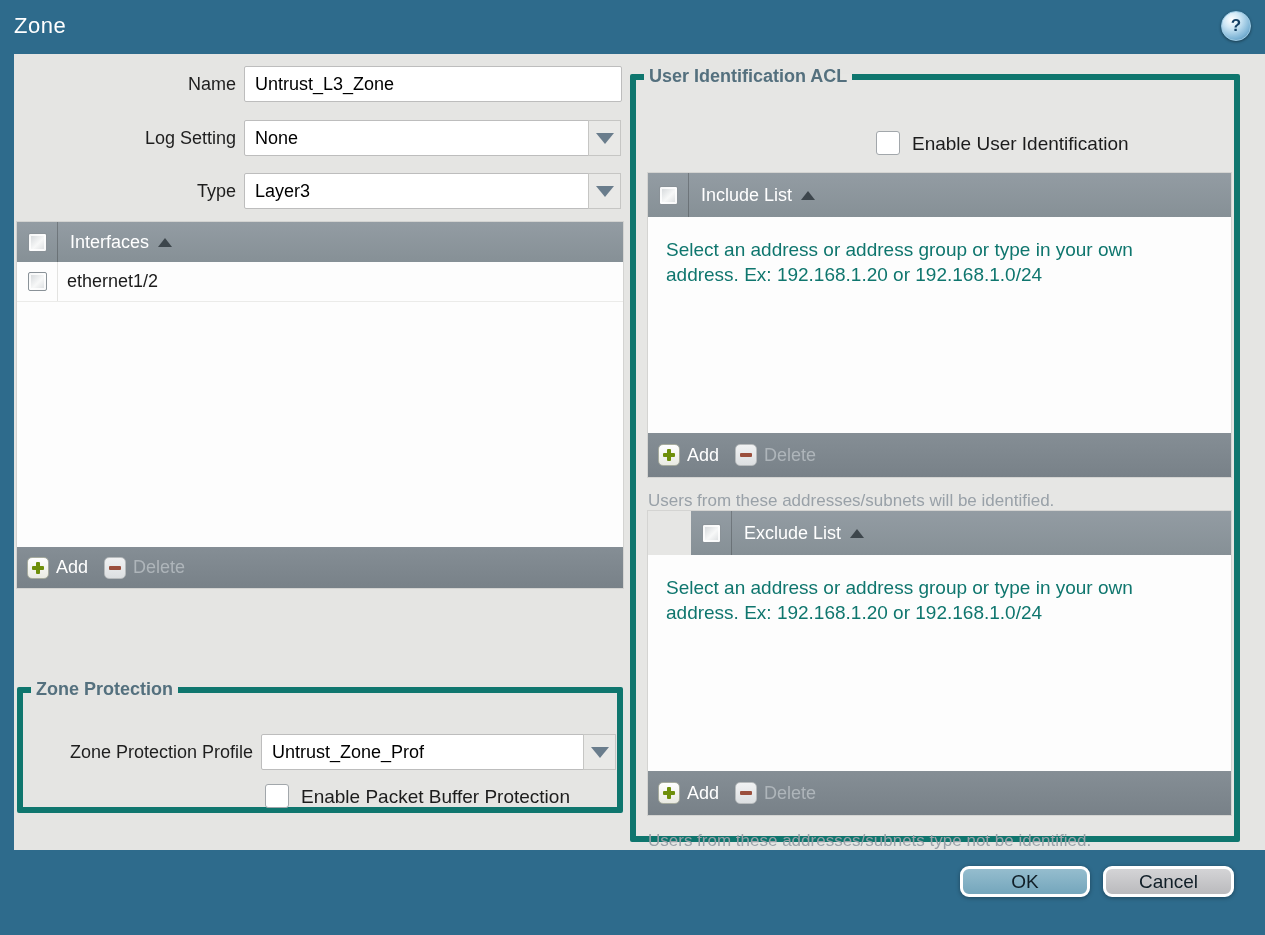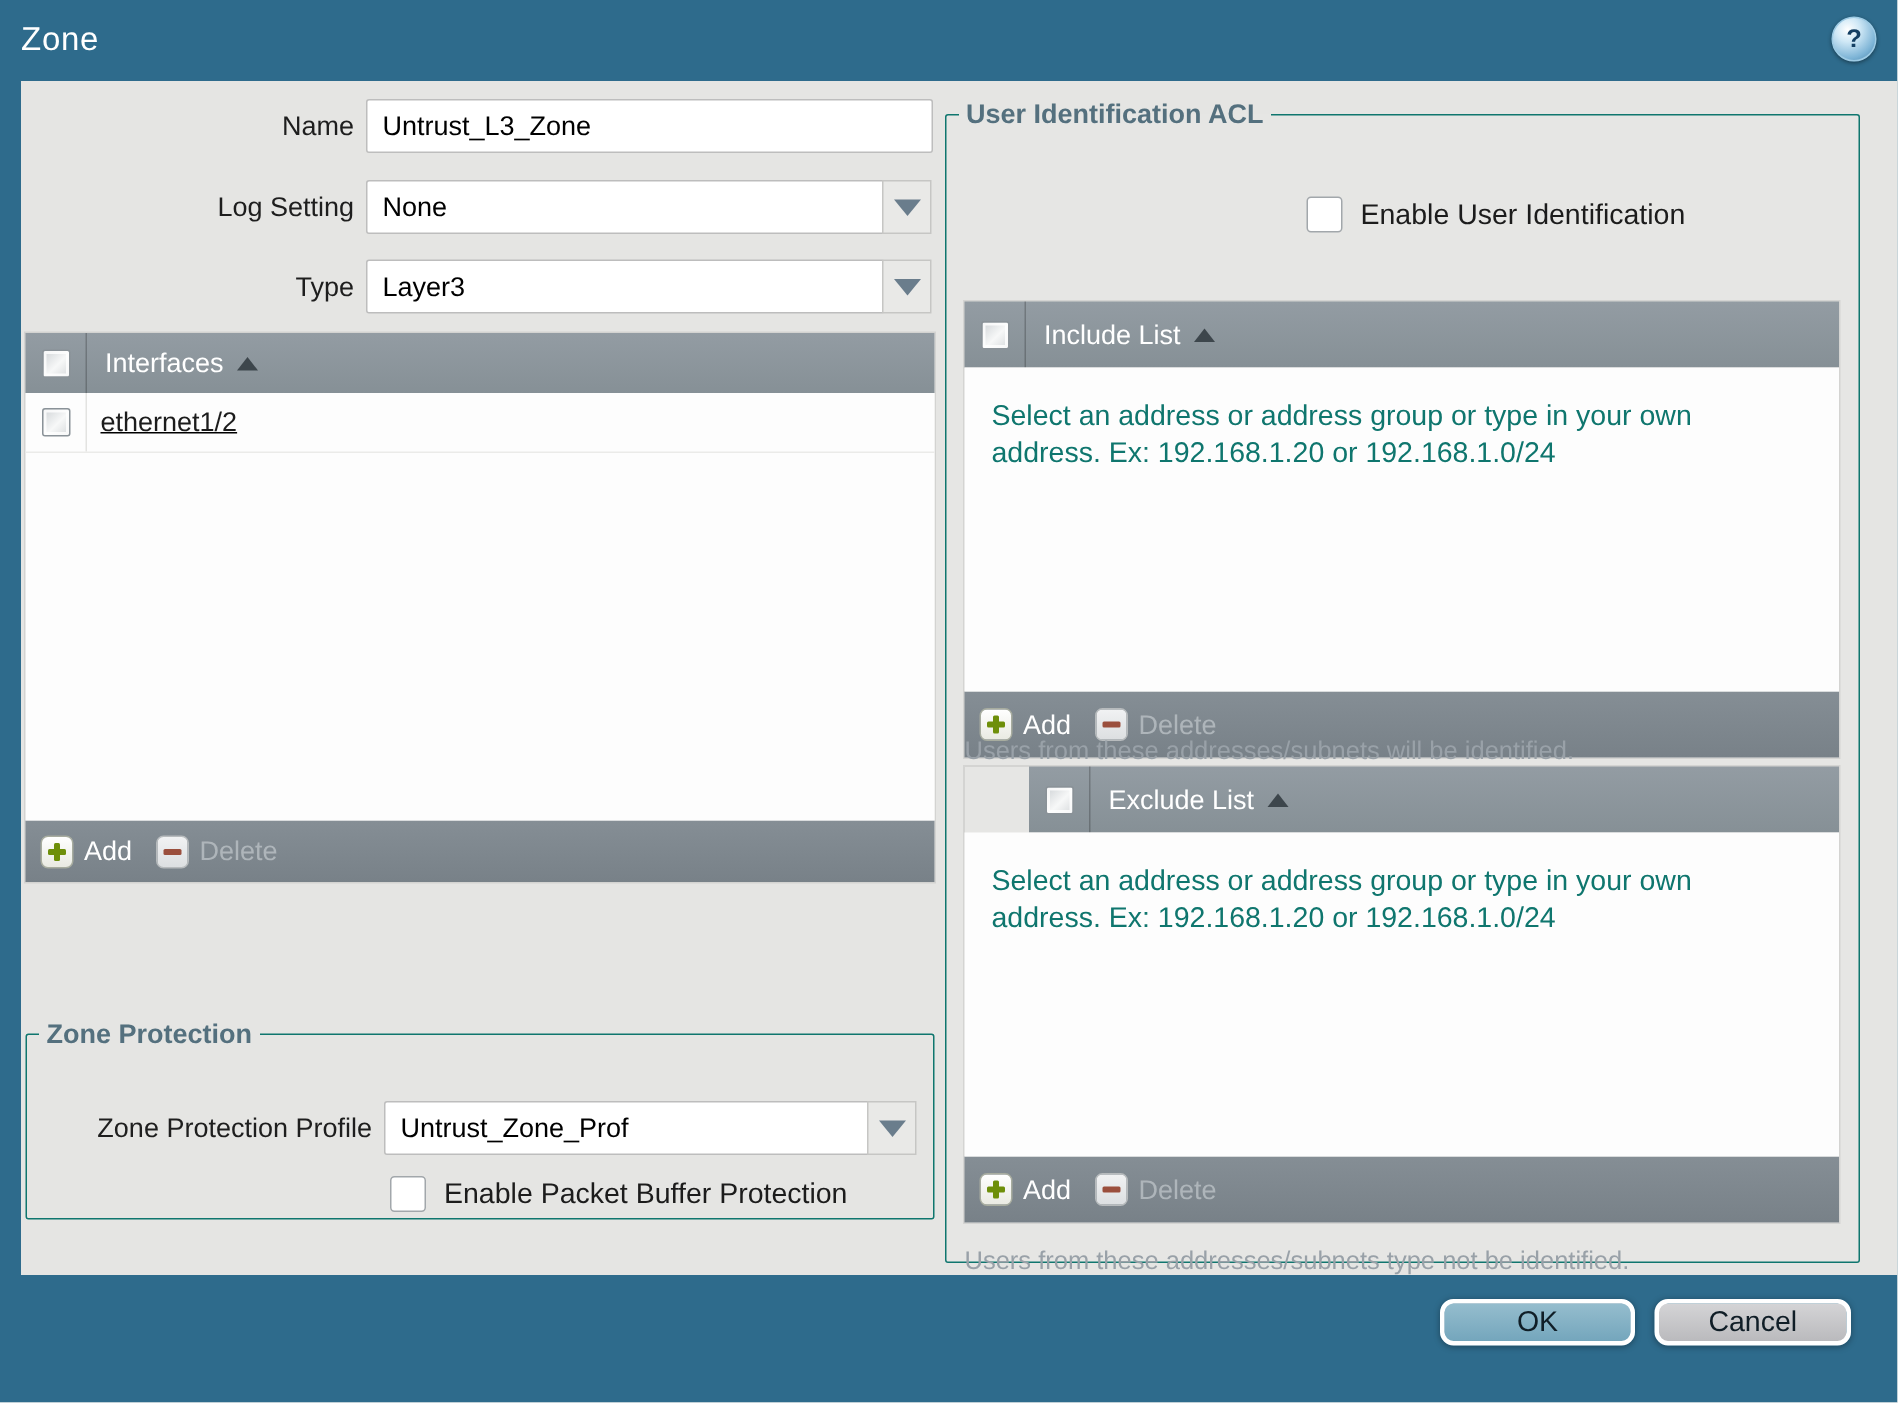--- a/index.html
+++ b/index.html
@@ -35,41 +35,41 @@
             background:linear-gradient(135deg,#cfd3d6 0%,#f7f8f8 55%,#d7dadc 100%);
             box-shadow:inset 0 0 0 2px rgba(255,255,255,.8);cursor:pointer;}
 
   
   .tbl{position:absolute;box-shadow:0 0 0 1px rgba(0,0,0,.08);}
   .tbl-head{display:flex;align-items:center;background:linear-gradient(#939ca3,#869096);}
   .cbcell{width:40px;align-self:stretch;display:flex;align-items:center;justify-content:center;
           border-right:1px solid rgba(0,0,0,.22);}
   .tbl-head-label{color:#ffffff;font-size:18px;padding-left:12px;display:flex;align-items:center;cursor:pointer;}
   .tbl-body{background:#fdfdfd;position:relative;}
-  .tbl-row{display:flex;align-items:center;height:39px;border-bottom:1px solid #ebebe9;cursor:pointer;text-decoration:underline;}
+  .tbl-row{display:flex;align-items:center;height:39px;border-bottom:1px solid #ebebe9;cursor:pointer;}
   .tbl-row .cbcell{border-right:1px solid #e3e3e1;}
   .tbl-row-text{font-size:18px;color:#1c1c1c;padding-left:9px;}
   .tbl-foot{display:flex;align-items:center;background:linear-gradient(#858e95,#788188);padding-left:10px;}
   .placeholder{color:#0f766e;font-size:19px;line-height:1.32;padding:20px 58px 0 18px;}
 
   
   .icon-add{position:relative;width:22px;height:22px;border-radius:5px;border:1px solid #a7ac9f;box-sizing:border-box;
             background:linear-gradient(#ffffff,#e9eae2);}
   .icon-add::before{content:"";position:absolute;left:4px;top:8px;width:12px;height:4px;background:#6e8f0a;border-radius:1px;}
   .icon-add::after{content:"";position:absolute;left:8px;top:4px;width:4px;height:12px;background:#6e8f0a;border-radius:1px;}
   .icon-del{position:relative;width:22px;height:22px;border-radius:5px;border:1px solid #b7bbbd;box-sizing:border-box;
             background:linear-gradient(#f1f2f3,#dcdfe1);}
   .icon-del::before{content:"";position:absolute;left:4px;top:8px;width:12px;height:4px;background:#9b4f3d;border-radius:1px;}
   .act{display:flex;align-items:center;gap:7px;cursor:pointer;}
   .act-label{font-size:18px;color:#ffffff;}
   .act.disabled .act-label{color:#aeb5ba;}
   .caption{position:absolute;font-size:17px;color:#99a1a8;}
 
   
-  fieldset{position:absolute;margin:0;padding:0;border:1px solid #0f766e;border-radius:2px;}
+  fieldset{position:absolute;margin:0;padding:0;border:6px solid #0f766e;border-radius:2px;}
   legend{font-size:18px;font-weight:bold;color:#54707e;padding:0 5px;margin-left:8px;}
 
   
   .btn{position:absolute;height:31px;border-radius:9px;border:3px solid #ffffff;font-family:inherit;
        font-size:19px;color:#101e27;cursor:pointer;box-shadow:0 1px 4px rgba(0,0,0,.35);}
   .btn-ok{left:960px;top:866px;width:130px;background:linear-gradient(#95bdce,#74a6bc);}
   .btn-cancel{left:1103px;top:866px;width:131px;background:linear-gradient(#d4d4d6,#bababd);}
   .chk-label{position:absolute;font-size:19px;color:#1c1c1c;line-height:24px;}
 </style>
 </head>
@@ -140,21 +140,21 @@
       <span class="cb cb-form" style="left:242px;top:84px;"></span>
       <span class="chk-label" style="left:278px;top:85px;">Enable Packet Buffer Protection</span>
     </fieldset>
 
     <fieldset style="left:616px;top:12px;width:610px;height:776px;box-sizing:border-box;background:#e6e6e4;">
       <legend>User Identification ACL</legend>
 
       <span class="cb cb-form" style="left:240px;top:44px;"></span>
       <span class="chk-label" style="left:276px;top:45px;">Enable User Identification</span>
 
-      <div class="tbl" style="left:12px;top:86px;width:583px;margin-top:28px;">
+      <div class="tbl" style="left:12px;top:86px;width:583px;">
         <div class="tbl-head" style="height:44px;">
           <div class="cbcell">
             <span class="cb-table"></span>
           </div>
           <div class="tbl-head-label">
             <span>Include List</span>
             <span class="tri-up"></span>
           </div>
         </div>
         <div class="tbl-body" style="height:216px;">

